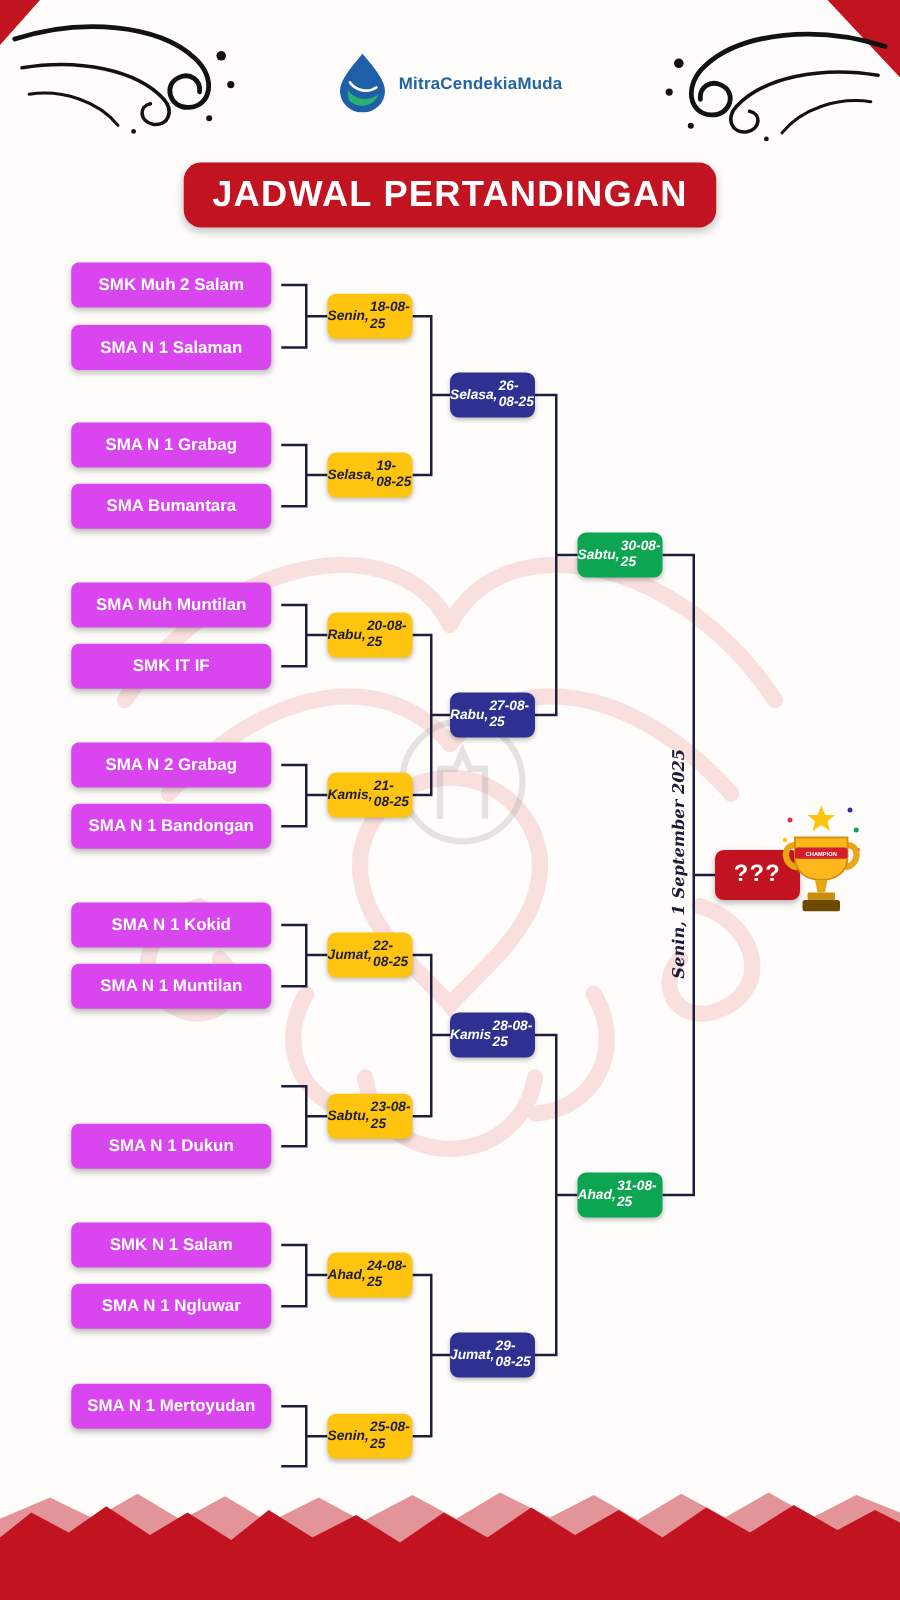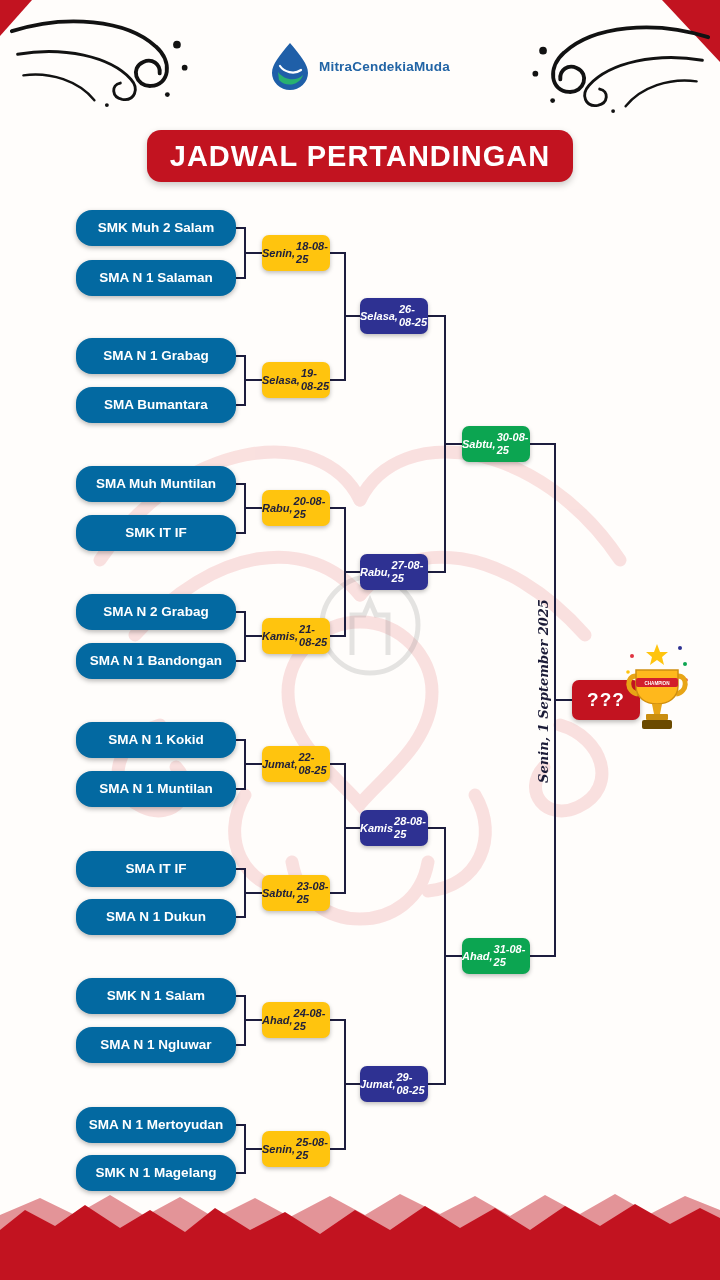--- a/index.html
+++ b/index.html
@@ -13,21 +13,21 @@
   .flourish.left{left:6px;top:12px;}
   .flourish.right{right:6px;top:18px;transform:scaleX(-1);}
   
   .logo{position:absolute;top:42px;left:0;width:100%;display:flex;justify-content:center;align-items:center;gap:9px;z-index:2;}
   .logo-text{display:flex;flex-direction:row;font:700 13.5px/15px "Liberation Sans",sans-serif;color:#2264a5;letter-spacing:.2px;}
   
   .title-banner{position:absolute;left:147px;top:130px;width:426px;height:52px;background:#c21320;border-radius:14px;
       display:flex;align-items:center;justify-content:center;color:#fff;font:800 29px "Liberation Sans",sans-serif;
       letter-spacing:1px;z-index:2;box-shadow:0 3px 7px rgba(0,0,0,.22);}
   
-  .team{position:absolute;left:76px;width:160px;height:36px;background:#0369a1;border-radius:16px;color:#fff;
+  .team{position:absolute;left:57px;width:160px;height:36px;background:#d946ef;border-radius:6px;color:#fff;
       display:flex;align-items:center;justify-content:center;font:600 13.5px/1 "Liberation Sans",sans-serif;
       box-shadow:0 2px 5px rgba(0,0,0,.28);z-index:2;text-align:center;}
   .dbox{position:absolute;left:262px;width:68px;height:36px;border-radius:7px;display:flex;flex-direction:row;
       align-items:center;justify-content:center;gap:1px;font:italic 600 11px/13px "Liberation Sans",sans-serif;
       box-shadow:0 2px 4px rgba(0,0,0,.25);z-index:2;}
   .dbox.yellow{background:#ffc40e;color:#20203c;}
   .dbox.blue{left:360px;background:#2e3192;color:#fff;}
   .dbox.green{left:462px;background:#0ca551;color:#fff;}
   .final-box{position:absolute;left:572px;top:680px;width:68px;height:40px;background:#c21320;border-radius:7px;
       display:flex;align-items:center;justify-content:center;color:#fff;font:800 19px "Liberation Sans",sans-serif;
@@ -132,26 +132,24 @@
   <div class="team" style="top:210px">SMK Muh 2 Salam</div>
   <div class="team" style="top:260px">SMA N 1 Salaman</div>
   <div class="team" style="top:338px">SMA N 1 Grabag</div>
   <div class="team" style="top:387px">SMA Bumantara</div>
   <div class="team" style="top:515px">SMK IT IF</div>
   <div class="team" style="top:466px">SMA Muh Muntilan</div>
   <div class="team" style="top:594px">SMA N 2 Grabag</div>
   <div class="team" style="top:643px">SMA N 1 Bandongan</div>
   <div class="team" style="top:722px">SMA N 1 Kokid</div>
   <div class="team" style="top:771px">SMA N 1 Muntilan</div>
-  <div class="team" style="top:851px">SMA IT IF</div>
   <div class="team" style="top:899px">SMA N 1 Dukun</div>
   <div class="team" style="top:978px">SMK N 1 Salam</div>
   <div class="team" style="top:1027px">SMA N 1 Ngluwar</div>
   <div class="team" style="top:1107px">SMA N 1 Mertoyudan</div>
-  <div class="team" style="top:1155px">SMK N 1 Magelang</div>
 
   <div class="dbox yellow" style="top:235px">
     <span>Senin,</span>
     <span>18-08-25</span>
   </div>
   <div class="dbox yellow" style="top:362px">
     <span>Selasa,</span>
     <span>19-08-25</span>
   </div>
   <div class="dbox yellow" style="top:490px">

